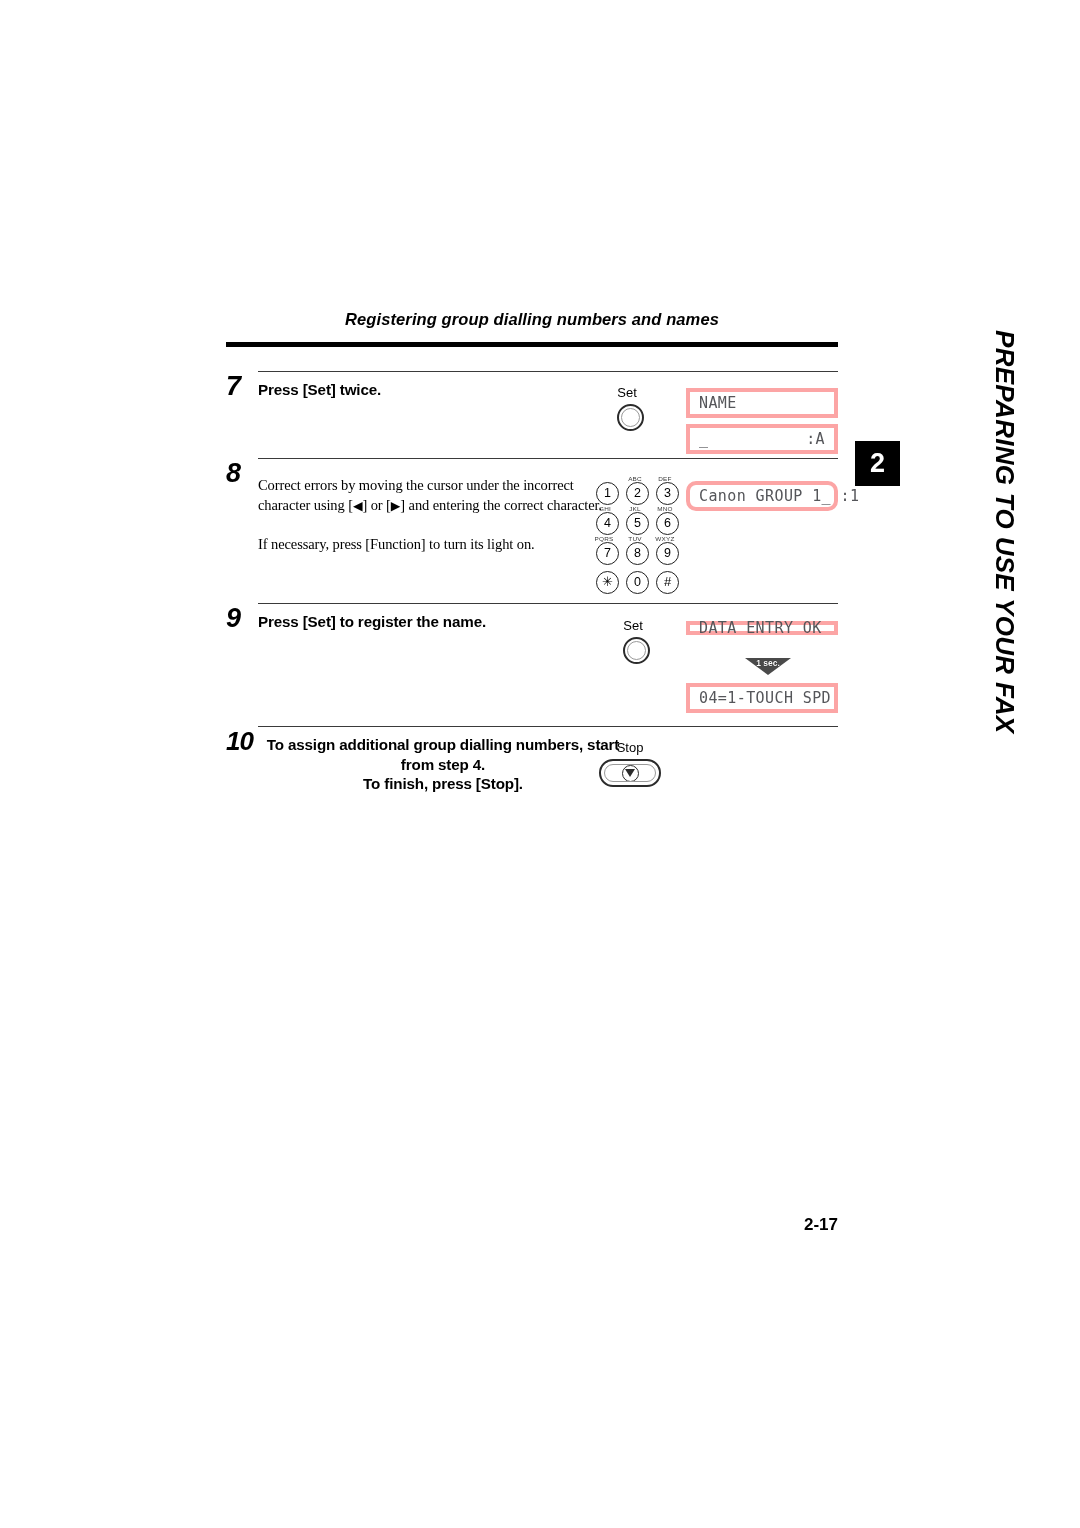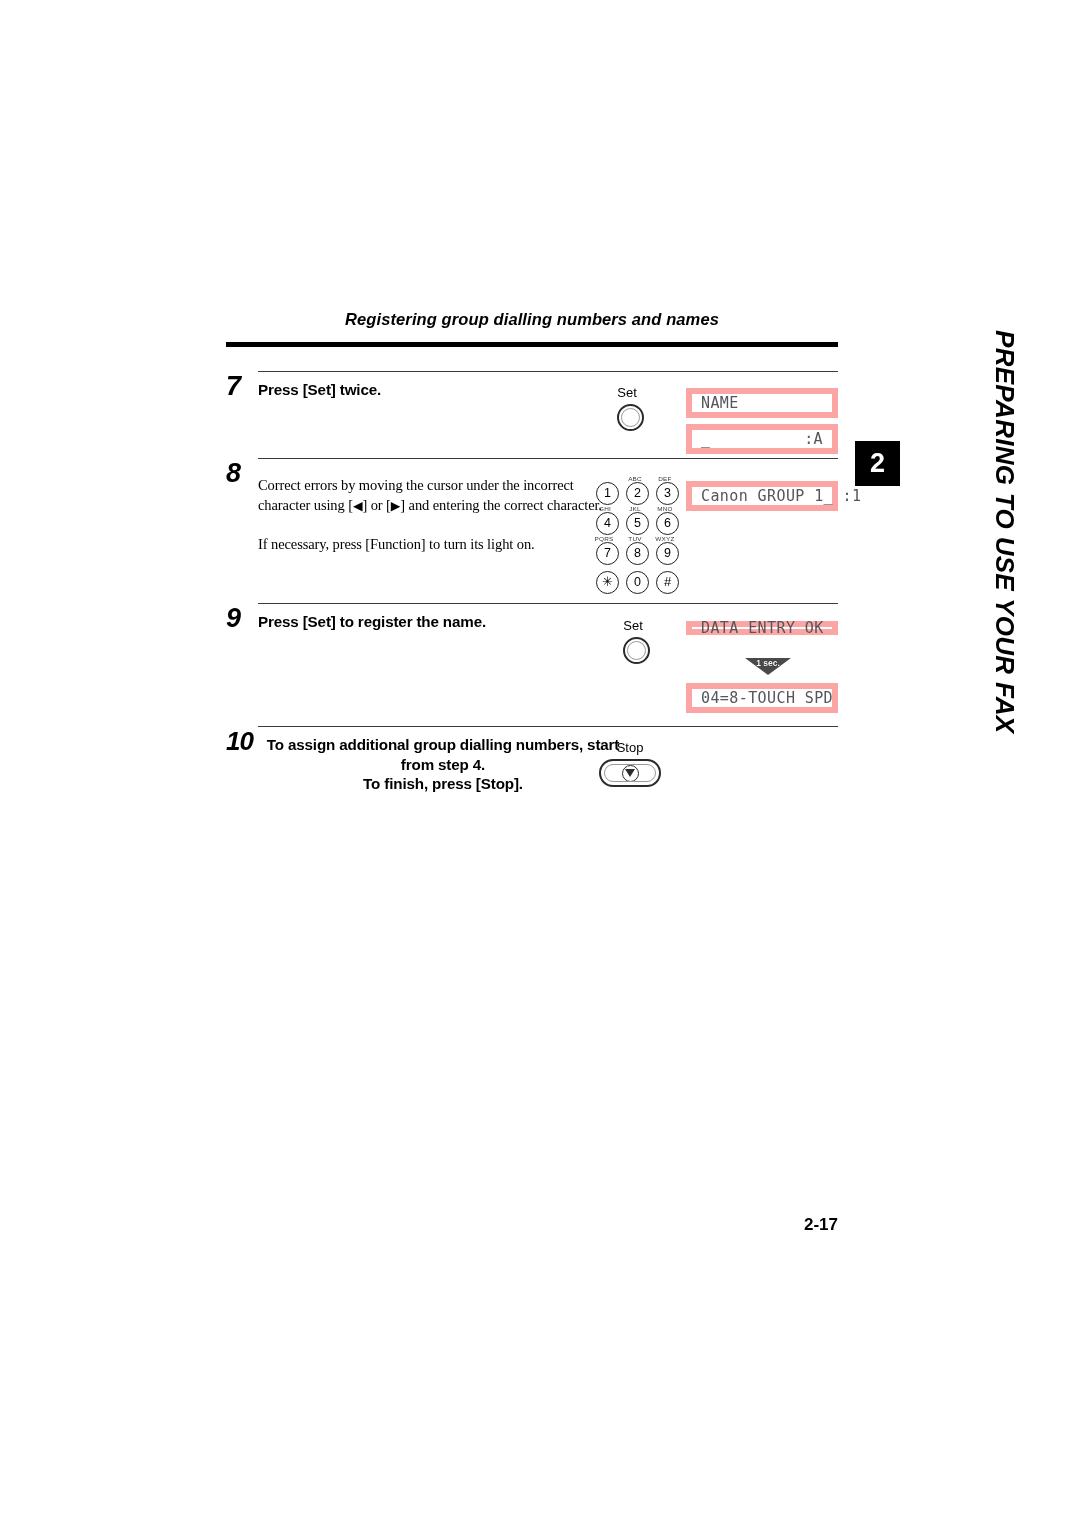--- a/index.html
+++ b/index.html
@@ -99,21 +99,21 @@
     font-family: "DejaVu Sans", sans-serif;
     font-size: 12.5px;
     font-weight: bold;
     vertical-align: 0px;
   }
 
   
   .lcd {
     position: absolute;
     box-sizing: border-box;
-    border: 6px solid #fca5a5;
+    border: 4px solid #fca5a5;
     background: #ffffff;
     font-family: "DejaVu Sans Mono", monospace;
     font-size: 15px;
     color: #55565a;
     padding: 0 9px;
     white-space: pre;
     display: flex;
     align-items: center;
     letter-spacing: 0.4px;
   }
@@ -351,21 +351,21 @@
     <div class="keyletters" style="left:58px;top:53px;">WXYZ</div>
     <div class="key" style="left:2px;top:60px;">7</div>
     <div class="key" style="left:32px;top:60px;">8</div>
     <div class="key" style="left:62px;top:60px;">9</div>
 
     <div class="key sym" style="left:2px;top:89px;">✳</div>
     <div class="key" style="left:32px;top:89px;">0</div>
     <div class="key sym" style="left:62px;top:89px;">#</div>
   </div>
 
-  <div class="lcd" style="left:686px;top:481px;width:152px;height:30px;">
+  <div class="lcd" style="left:686px;top:481px;width:152px;height:30px;border-radius:10px;">
     <span>Canon GROUP 1_ :1</span>
   </div>
 
   <div class="step" style="top:603px;height:105px;">
     <div class="step-rule"></div>
     <div class="step-num">9</div>
     <div class="step-body">
       <div class="step-head">Press [Set] to register the name.</div>
     </div>
   </div>
@@ -375,21 +375,21 @@
   <div class="lcd" style="left:686px;top:621px;width:152px;height:14px;">
     <span>DATA ENTRY OK</span>
   </div>
 
   <div id="sec-arrow">
     <div class="tri"></div>
     <div class="sec-text">1 sec.</div>
   </div>
 
   <div class="lcd" style="left:686px;top:683px;width:152px;height:30px;">
-    <span>04=8-TOUCH SPD</span>
+    <span>04=1-TOUCH SPD</span>
   </div>
 
   <div class="step" style="top:726px;height:90px;">
     <div class="step-rule"></div>
     <div class="step-num wide">10</div>
     <div class="step-body" style="width:370px;text-align:center;">
       <div class="step-head">To assign additional group dialling numbers, start from step 4.</div>
       <div class="step-head">To finish, press [Stop].</div>
     </div>
   </div>

